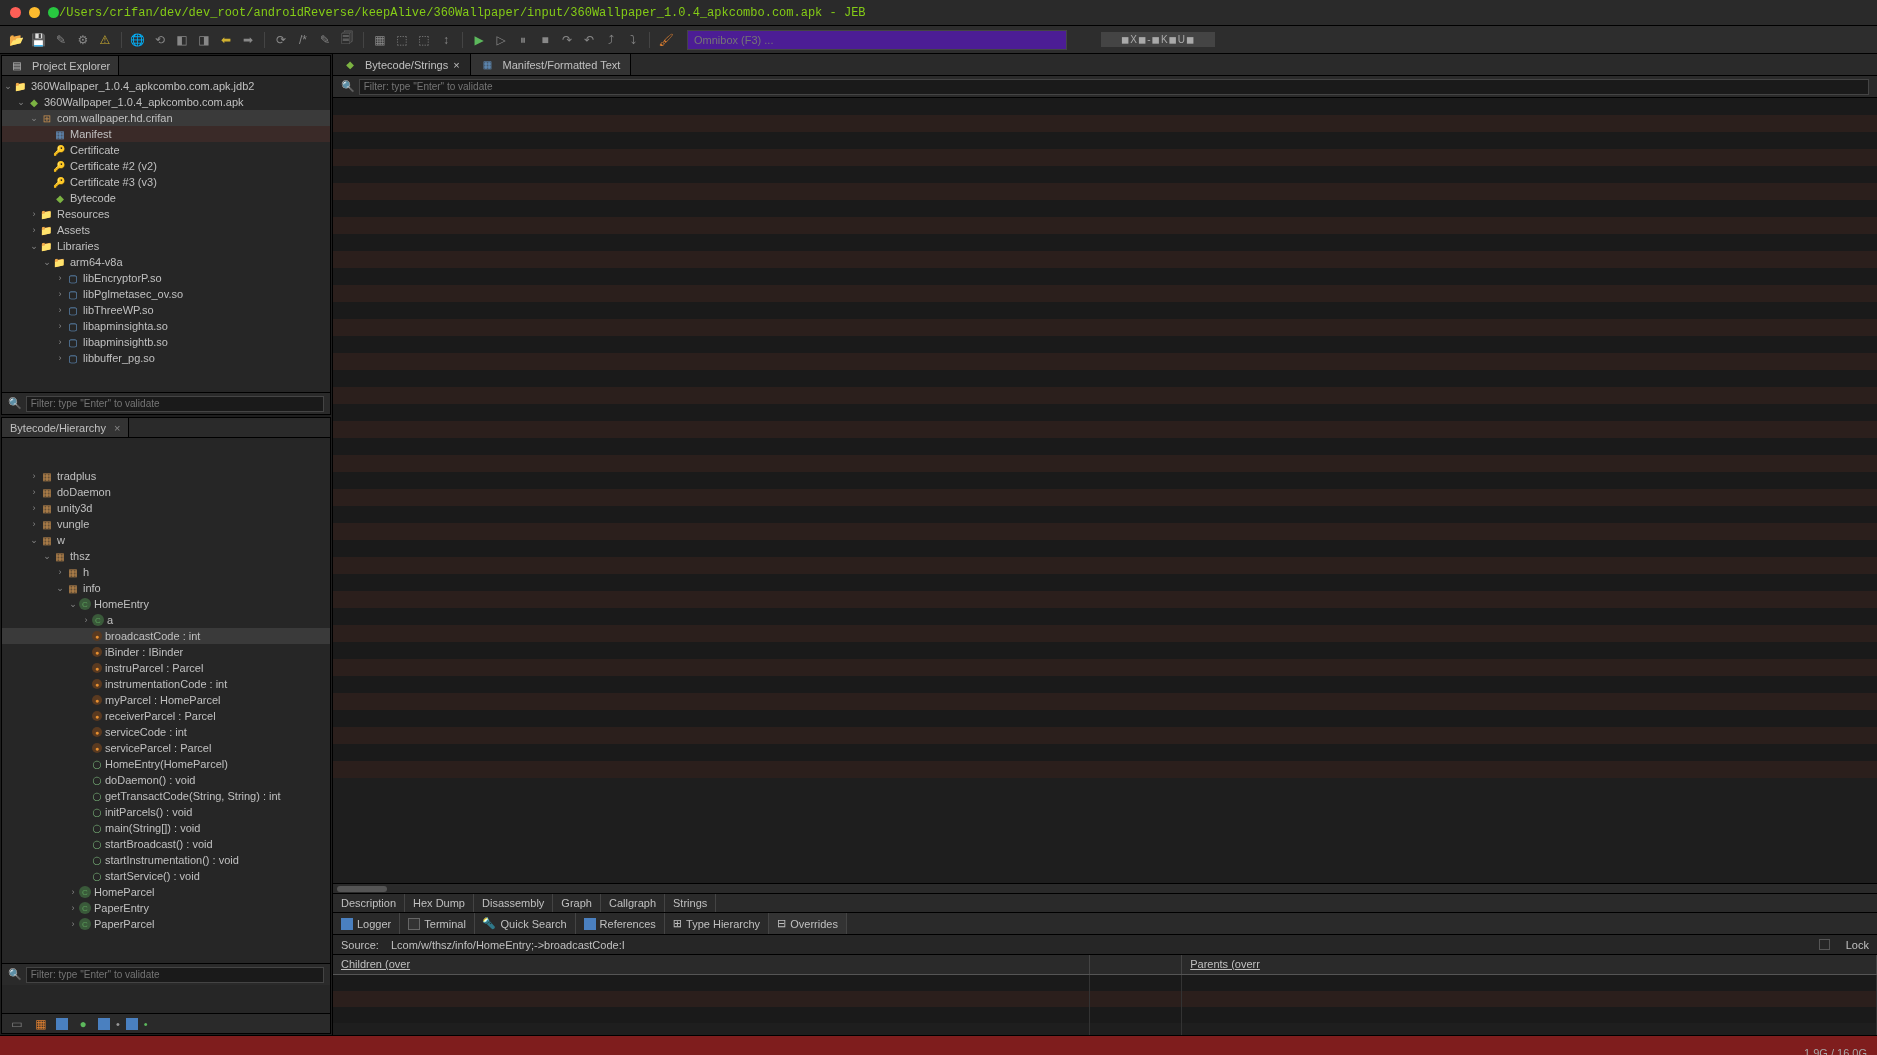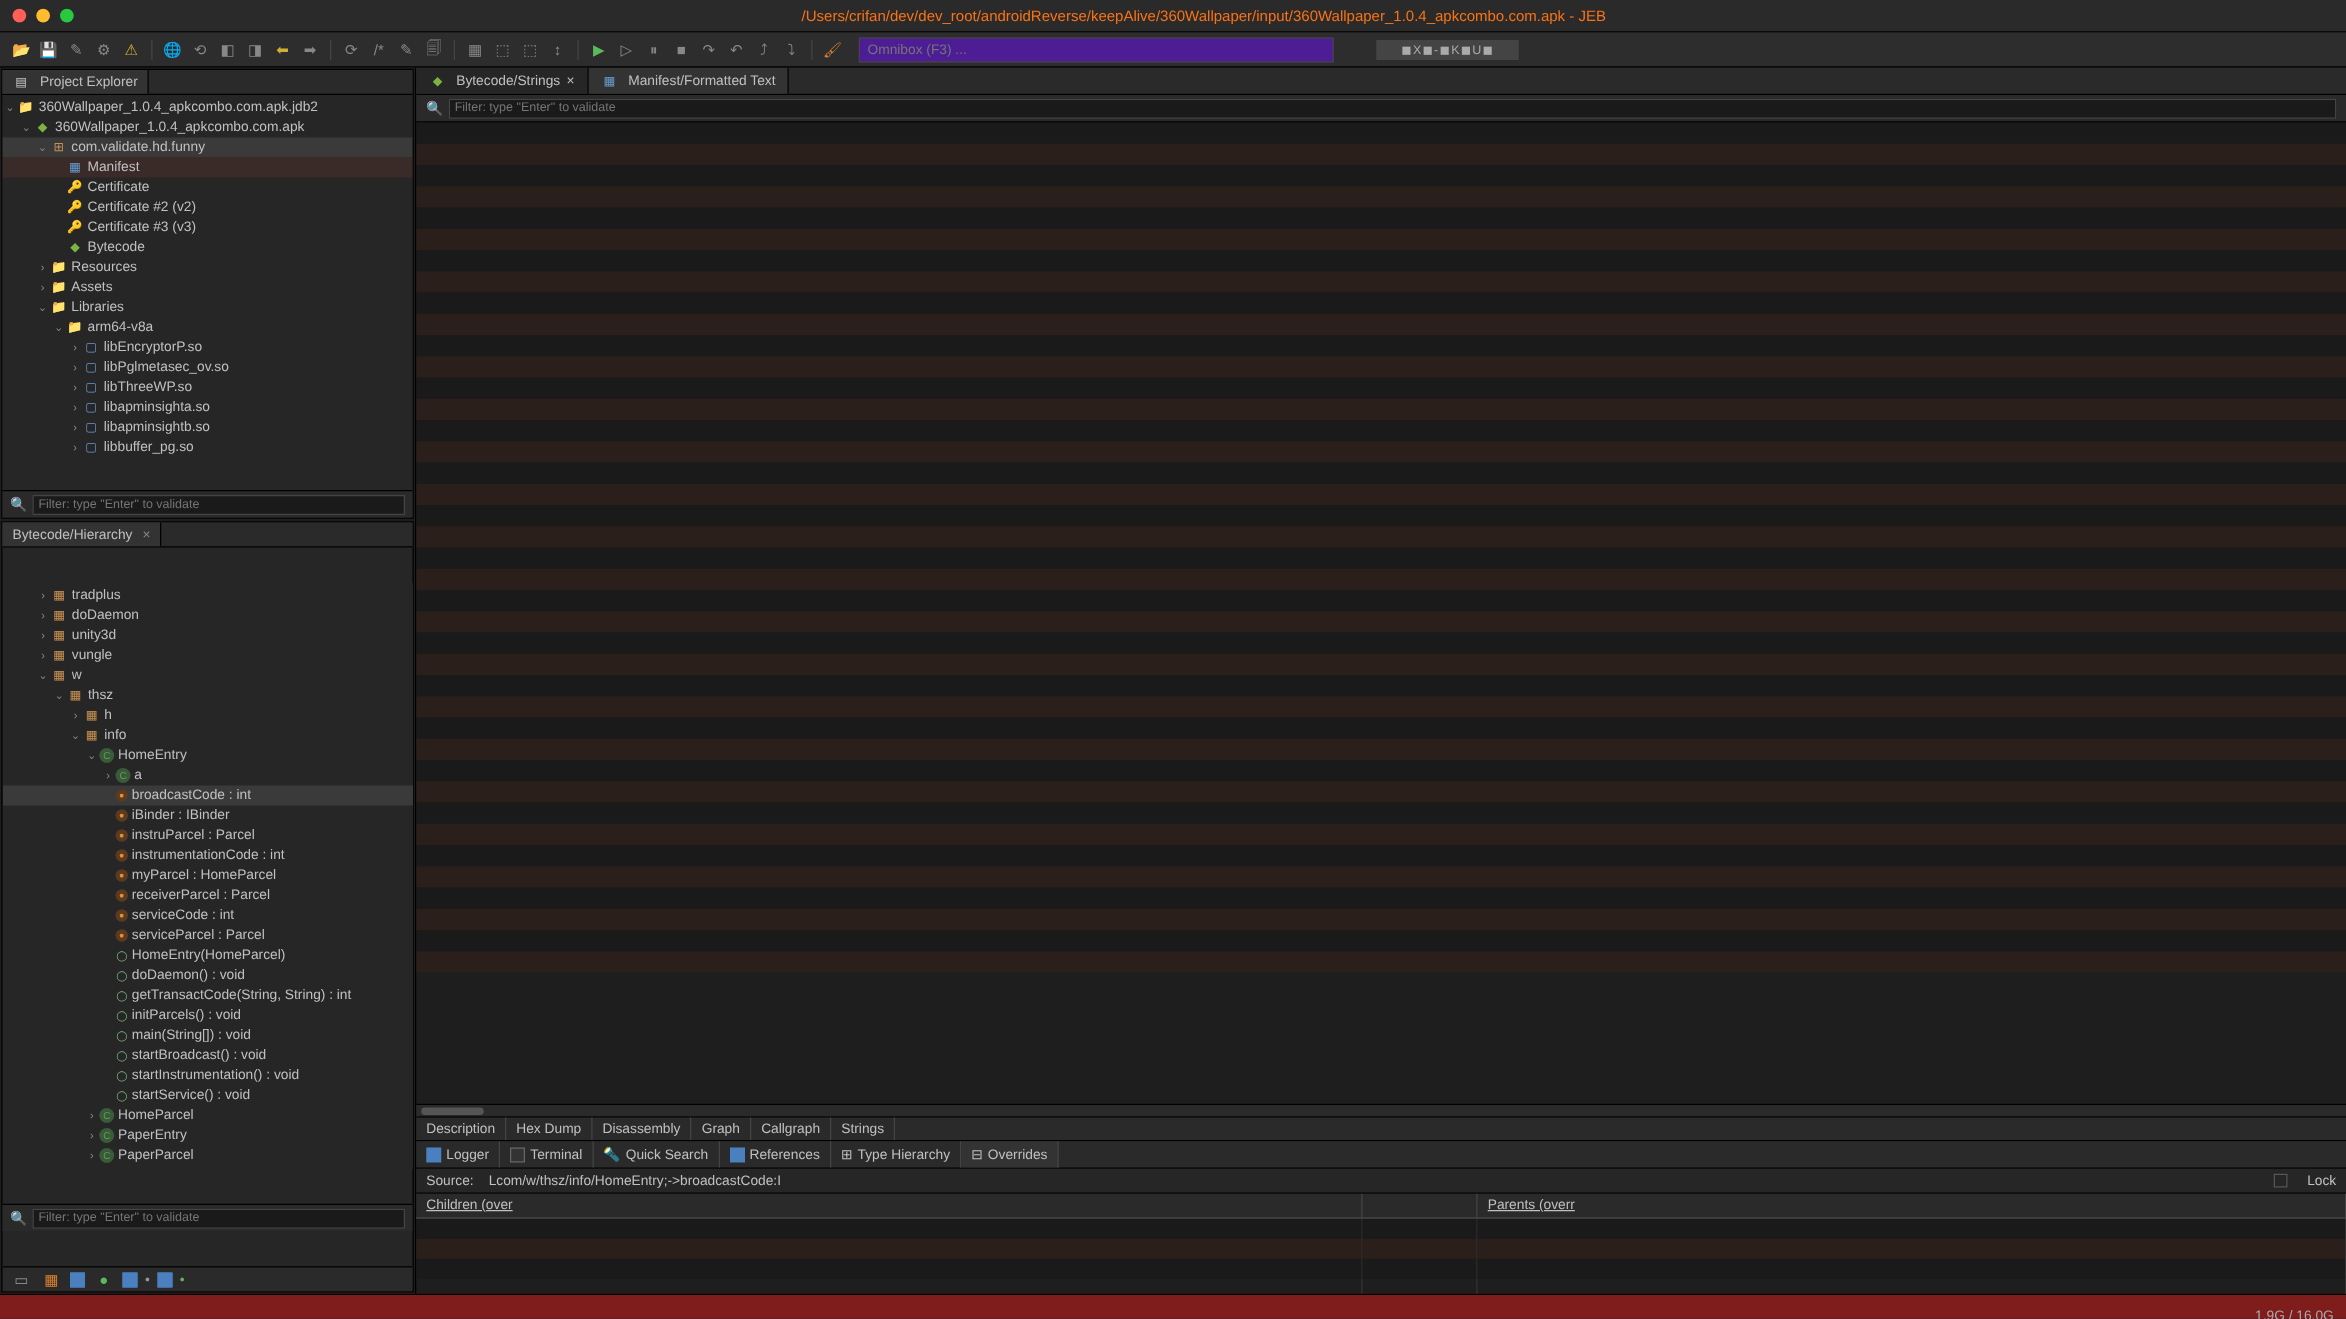--- a/index.html
+++ b/index.html
@@ -1,21 +1,21 @@
 <!DOCTYPE html>
 <html><head>
 <meta charset="utf-8">
 <style>
 * { margin:0; padding:0; box-sizing:border-box; font-family: -apple-system, "Segoe UI", Arial, sans-serif; }
 body { background:#1e1e1e; color:#c0c0c0; font-size:11px; overflow:hidden; width:1877px; height:1055px; }
 .titlebar { height:26px; background:#2a2a2a; display:flex; align-items:center; padding:0 10px; border-bottom:1px solid #000; }
 .traffic { display:flex; gap:8px;}
 .dot{width:11px;height:11px;border-radius:50%;}
 .dot.red{background:#ff5f57;}.dot.yellow{background:#febc2e;}.dot.green{background:#28c840;}
-.title-text{flex:1;text-align:center;color:#f97316;font-size:12px;}
+.title-text{flex:1;text-align:left;color:#84cc16;font-size:12px;font-family:Liberation Mono, monospace;}
 .toolbar{height:28px;background:#2d2d2d;display:flex;align-items:center;padding:0 8px;gap:4px;border-bottom:1px solid #000;}
 .tbtn{width:18px;height:18px;display:flex;align-items:center;justify-content:center;color:#888;font-size:12px;cursor:pointer;}
 .tbtn.orange{color:#e08030;}
 .tbtn.blue{color:#4a90d0;}
 .tbtn.green{color:#5cb85c;}
 .tbtn.yellow{color:#d0b030;}
 .tbsep{width:1px;height:16px;background:#444;margin:0 3px;}
 .omnibox{flex:0 0 380px;height:20px;background:#4c1d95;border:1px solid #444;color:#888;padding:0 6px;font-size:11px;margin-left:8px;}
 .license{margin-left:30px;background:#444;color:#aaa;padding:2px 20px;font-size:10px;letter-spacing:1px;}
 .main{display:flex;height:calc(100% - 26px - 28px - 20px);}
@@ -153,21 +153,21 @@
             <div class="trow ">
     <span class="indent" style="width:13px"></span>
     <span class="expand">⌄</span>
     <span class="ticon android">◆</span>
     <span>360Wallpaper_1.0.4_apkcombo.com.apk</span>
   </div>
             <div class="trow sel">
     <span class="indent" style="width:26px"></span>
     <span class="expand">⌄</span>
     <span class="ticon pkg">⊞</span>
-    <span>com.validate.hd.funny</span>
+    <span>com.wallpaper.hd.crifan</span>
   </div>
             <div class="trow hl">
     <span class="indent" style="width:39px"></span>
     <span class="expand"></span>
     <span class="ticon doc">▦</span>
     <span>Manifest</span>
   </div>
             <div class="trow ">
     <span class="indent" style="width:39px"></span>
     <span class="expand"></span>

